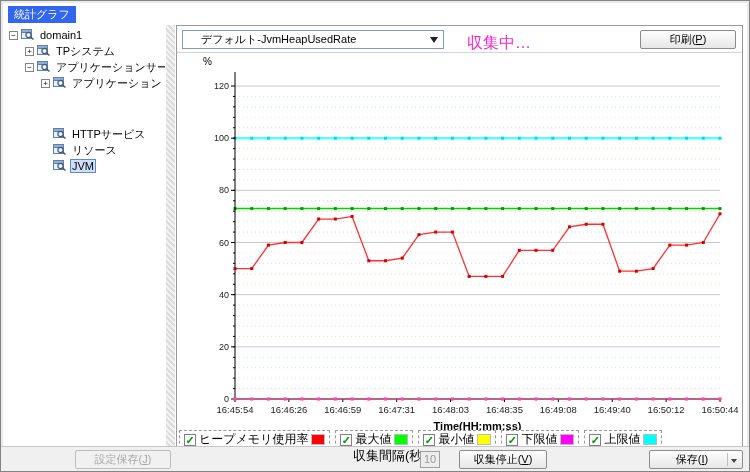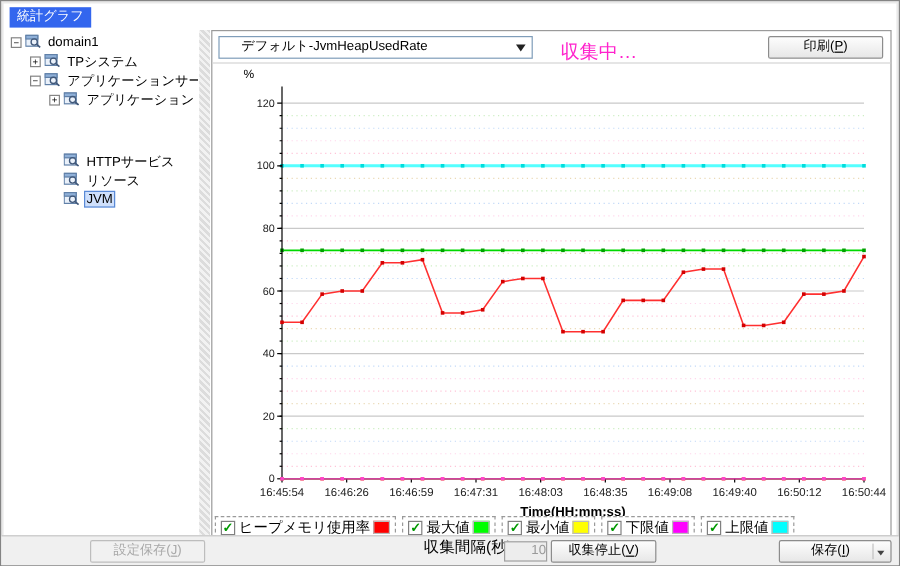--- a/index.html
+++ b/index.html
@@ -50,22 +50,22 @@
   .legend-item{ display:flex; align-items:center; gap:3px; border:1px dashed #9a9a9a; padding:1px 4px; height:19px; background:#fff; }
   .cbx{ width:12px; height:12px; border:1px solid #808080; background:#fff; color:#009900; font-size:11px; line-height:11px; text-align:center; font-weight:bold; }
   .legend-label{ font-size:12px; color:#000; }
   .swatch{ width:14px; height:11px; border:1px solid #bbb; }
   
   .footer{ position:absolute; left:0; bottom:0; width:750px; height:25px; background:#f0f0f0; border-top:1px solid #c6c6c6; }
   .footer .btn{ position:absolute; top:3px; height:19px; line-height:17px; }
   .btn.disabled{ color:#a8a8a8; border-color:#bdbdbd; background:#f1f1f1; }
   .interval-label{ position:absolute; left:352px; top:0; font-size:13px; color:#000; }
   .interval-input{
-    position:absolute; left:419px; top:4px; width:36px; height:17px; border:1px solid #a0a0a0;
-    background:#ededed; color:#9a9a9a; font-size:11px; text-align:right; line-height:15px;
+    position:absolute; left:419px; top:4px; width:20px; height:17px; border:1px solid #a0a0a0;
+    background:#ededed; color:#9a9a9a; font-size:11px; text-align:center; line-height:15px;
   }
   .save-caret{ position:absolute; right:5px; top:8px; width:0; height:0;
     border-left:3px solid transparent; border-right:3px solid transparent; border-top:4px solid #444; }
   .save-sep{ position:absolute; right:14px; top:2px; bottom:2px; width:1px; background:#c0c0c0; }
   u{ text-decoration:underline; }
 </style>
 </head>
 <body>
 
 <div class="window">

